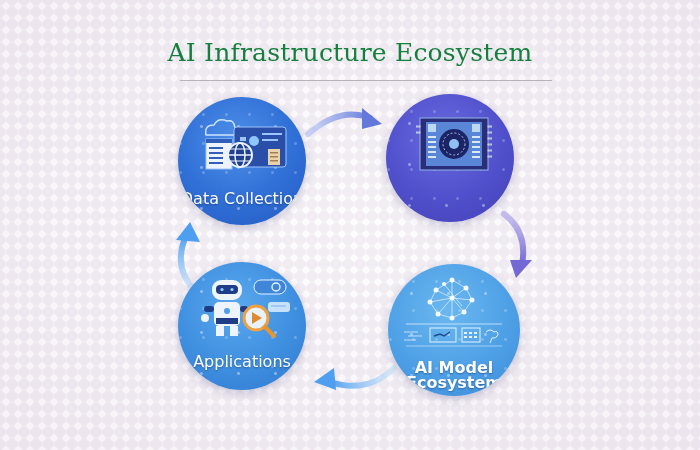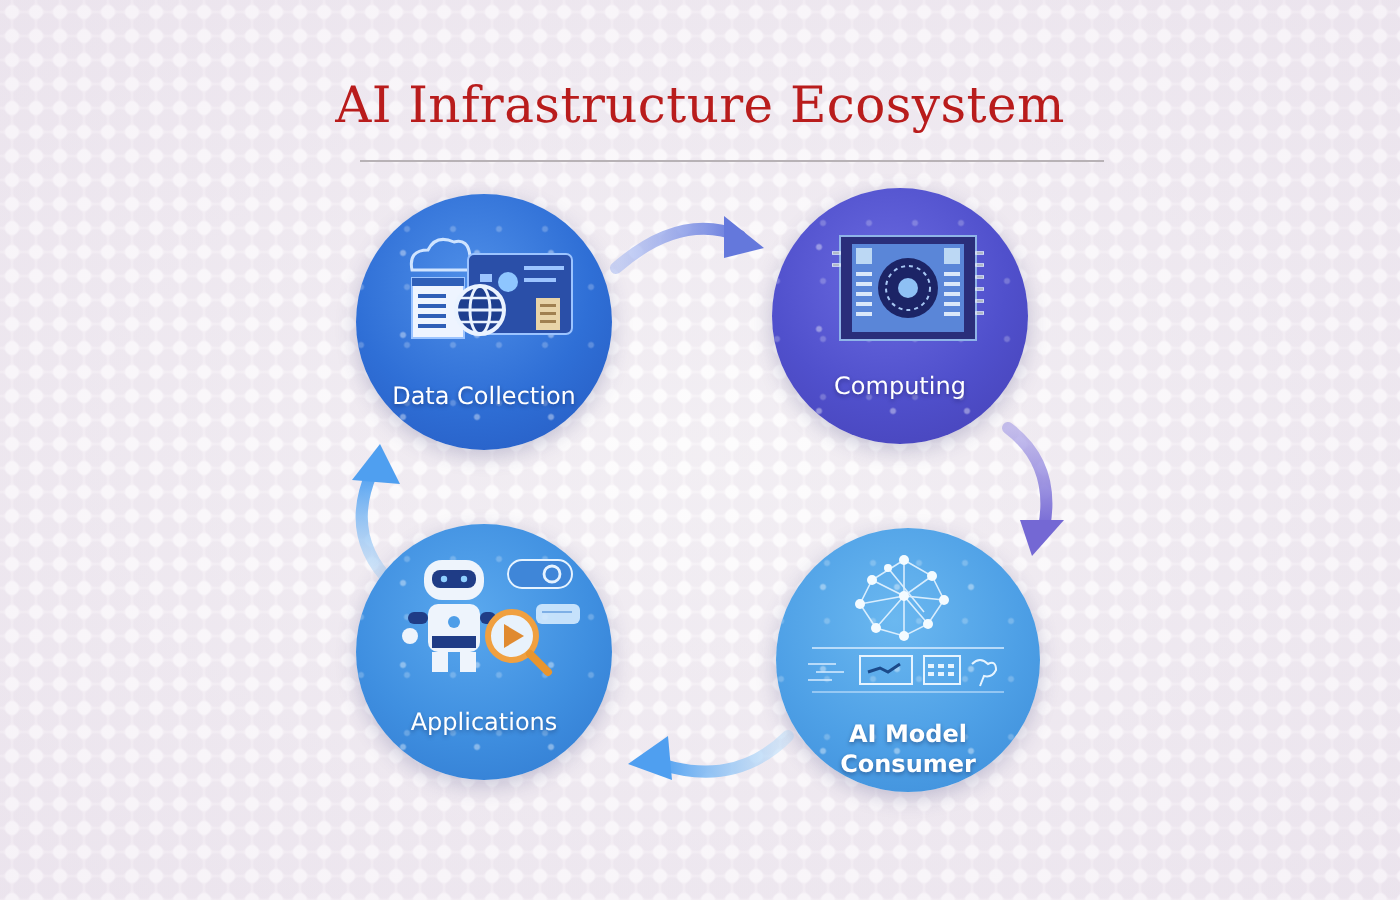--- a/index.html
+++ b/index.html
@@ -15,21 +15,21 @@
     }
     .vignette {
       position: absolute; inset: 0;
       background: radial-gradient(ellipse at center, rgba(255,255,255,0.35) 0%, rgba(235,225,238,0.35) 100%);
       pointer-events: none;
     }
     .title {
       position: absolute; left: 0; right: 0; top: 38px;
       text-align: center;
       font-family: "DejaVu Serif", serif;
-      font-size: 25px; color: #b91c1c; letter-spacing: 0.2px;
+      font-size: 25px; color: #15803d; letter-spacing: 0.2px;
     }
     .divider {
       position: absolute; left: 180px; width: 372px; top: 80px; height: 1px;
       background: #b8b2b6;
     }
     .node {
       position: absolute; width: 128px; height: 128px; border-radius: 50%;
       box-shadow: 0 3px 10px rgba(60,60,120,0.25);
       overflow: hidden;
     }
@@ -37,21 +37,21 @@
       position: absolute; inset: 0;
       background-image:
         radial-gradient(circle, rgba(255,255,255,0.85) 0 1px, transparent 2px),
         radial-gradient(circle, rgba(255,255,255,0.5) 0 1px, transparent 2px);
       background-size: 37px 41px, 23px 29px;
       background-position: 5px 9px, 14px 3px;
       opacity: 0.45;
     }
     .node .label {
       position: absolute; left: 0; right: 0; text-align: center;
-      color: #ffffff; font-size: 12px; line-height: 15px;
+      color: #ffffff; font-size: 16px; line-height: 15px;
       text-shadow: 0 1px 2px rgba(0,0,40,0.35);
     }
     .node-data { left: 178px; top: 97px;
       background: radial-gradient(circle at 45% 35%, #4f8fe8 0%, #2f6fd6 55%, #2559c0 100%); }
     .node-compute { left: 386px; top: 94px;
       background: radial-gradient(circle at 45% 35%, #6a6ae0 0%, #5050cc 55%, #4540b5 100%); }
     .node-train { left: 388px; top: 264px; width: 132px; height: 132px;
       background: radial-gradient(circle at 45% 35%, #6bb8f0 0%, #4ea0e6 55%, #3b8bd8 100%); font-weight: bold; }
     .node-consumer { left: 178px; top: 262px;
       background: radial-gradient(circle at 45% 35%, #5aa8ee 0%, #3f8fe0 55%, #2f78cf 100%); }
@@ -170,21 +170,20 @@
         <rect x="0" y="16" width="4" height="1"></rect>
       <rect x="72" y="10" width="4" height="1"></rect>
         <rect x="72" y="16" width="4" height="1"></rect>
       <rect x="72" y="22" width="4" height="1"></rect>
         <rect x="72" y="28" width="4" height="1"></rect>
       <rect x="72" y="34" width="4" height="1"></rect>
         <rect x="72" y="40" width="4" height="1"></rect>
     </g>
   </svg>
   <div class="label" style="top:92px">
-    <div>Computing</div>
   </div>
 </div>
 
 <div class="node node-train">
   <div class="sparkles"></div>
   <svg style="position:absolute;left:14px;top:8px" width="104" height="78">
     <g stroke="#e6f4ff" stroke-width="0.8" fill="none" opacity="0.9">
       <path d="M50 8 L34 18 L28 30 L36 42 L50 46 L62 40 L70 28 L64 16 Z"></path>
       <path d="M50 8 L50 26 L36 42"></path>
       <path d="M34 18 L50 26 L62 40"></path>
@@ -219,21 +218,21 @@
     <path d="M84 60 q4 -4 8 0 q4 -2 4 3 q-2 4 -6 3 l-2 5" stroke="#e6f4ff" stroke-width="1" fill="none"></path>
     <g stroke="#d8ecff" stroke-width="0.8">
       <line x1="2" y1="60" x2="16" y2="60"></line>
         <line x1="6" y1="64" x2="20" y2="64"></line>
       <line x1="2" y1="68" x2="14" y2="68"></line>
     </g>
     <line x1="4" y1="74" x2="100" y2="74" stroke="#d8ecff" stroke-width="0.6"></line>
   </svg>
   <div class="label" style="top:96px">
     <div>AI Model</div>
-    <div>Consumer</div>
+    <div>Ecosystem</div>
   </div>
 </div>
 
 <div class="node node-consumer">
   <div class="sparkles"></div>
   <svg style="position:absolute;left:18px;top:12px" width="100" height="80">
 
     <rect x="16" y="6" width="30" height="20" rx="9" fill="#eef4fc"></rect>
     <rect x="20" y="11" width="22" height="9" rx="4" fill="#1f3c86"></rect>
     <circle cx="26" cy="15.5" r="1.6" fill="#8fd0ff"></circle>

